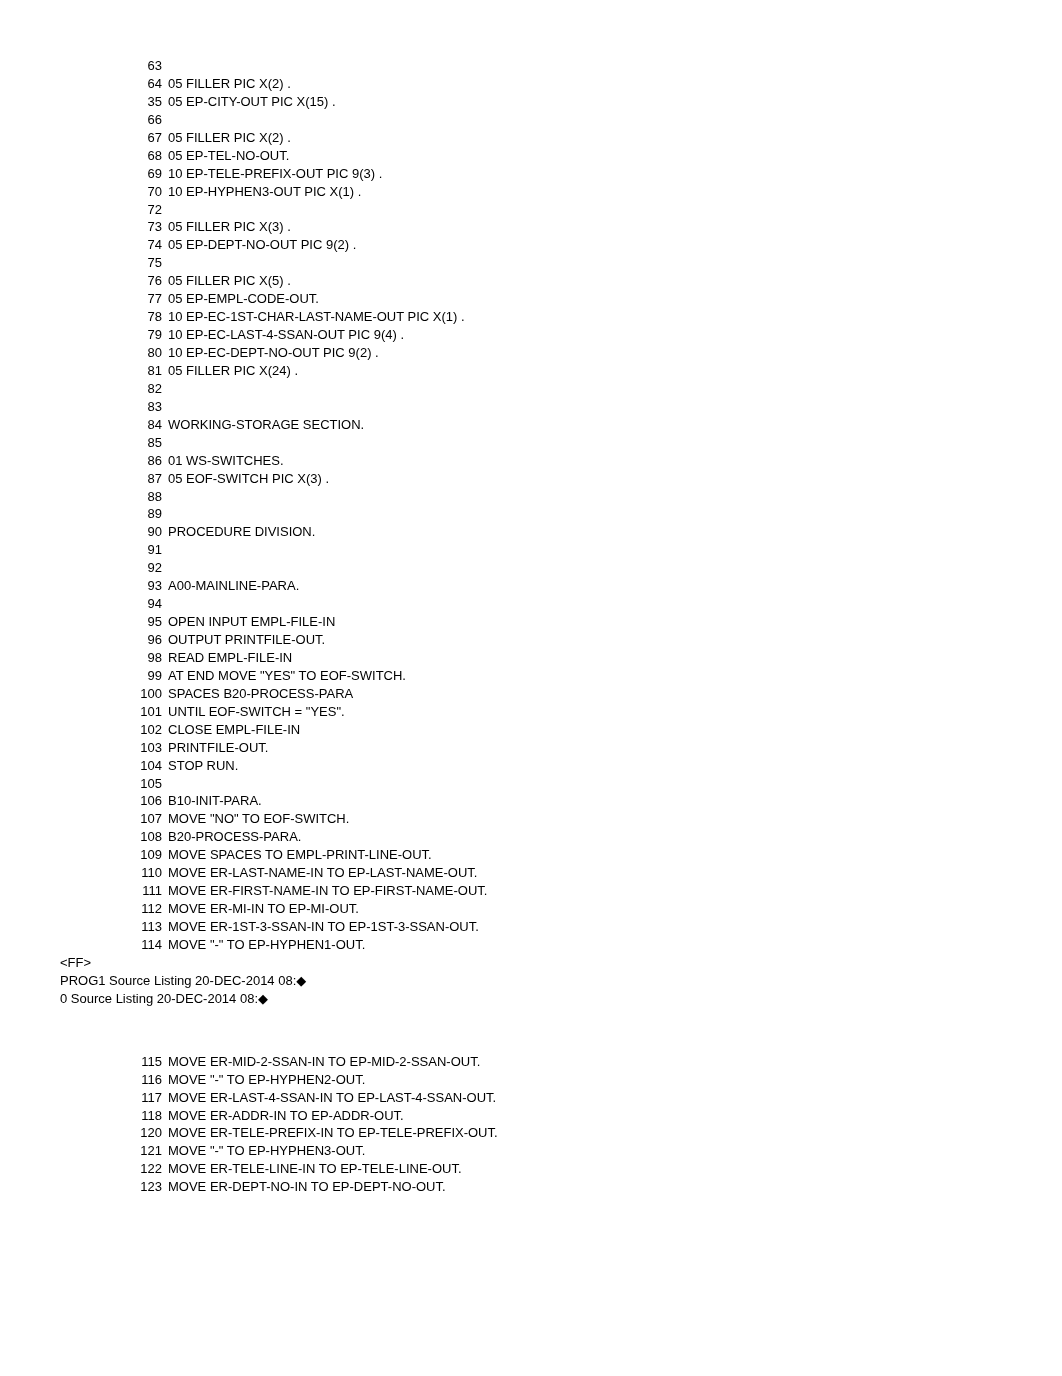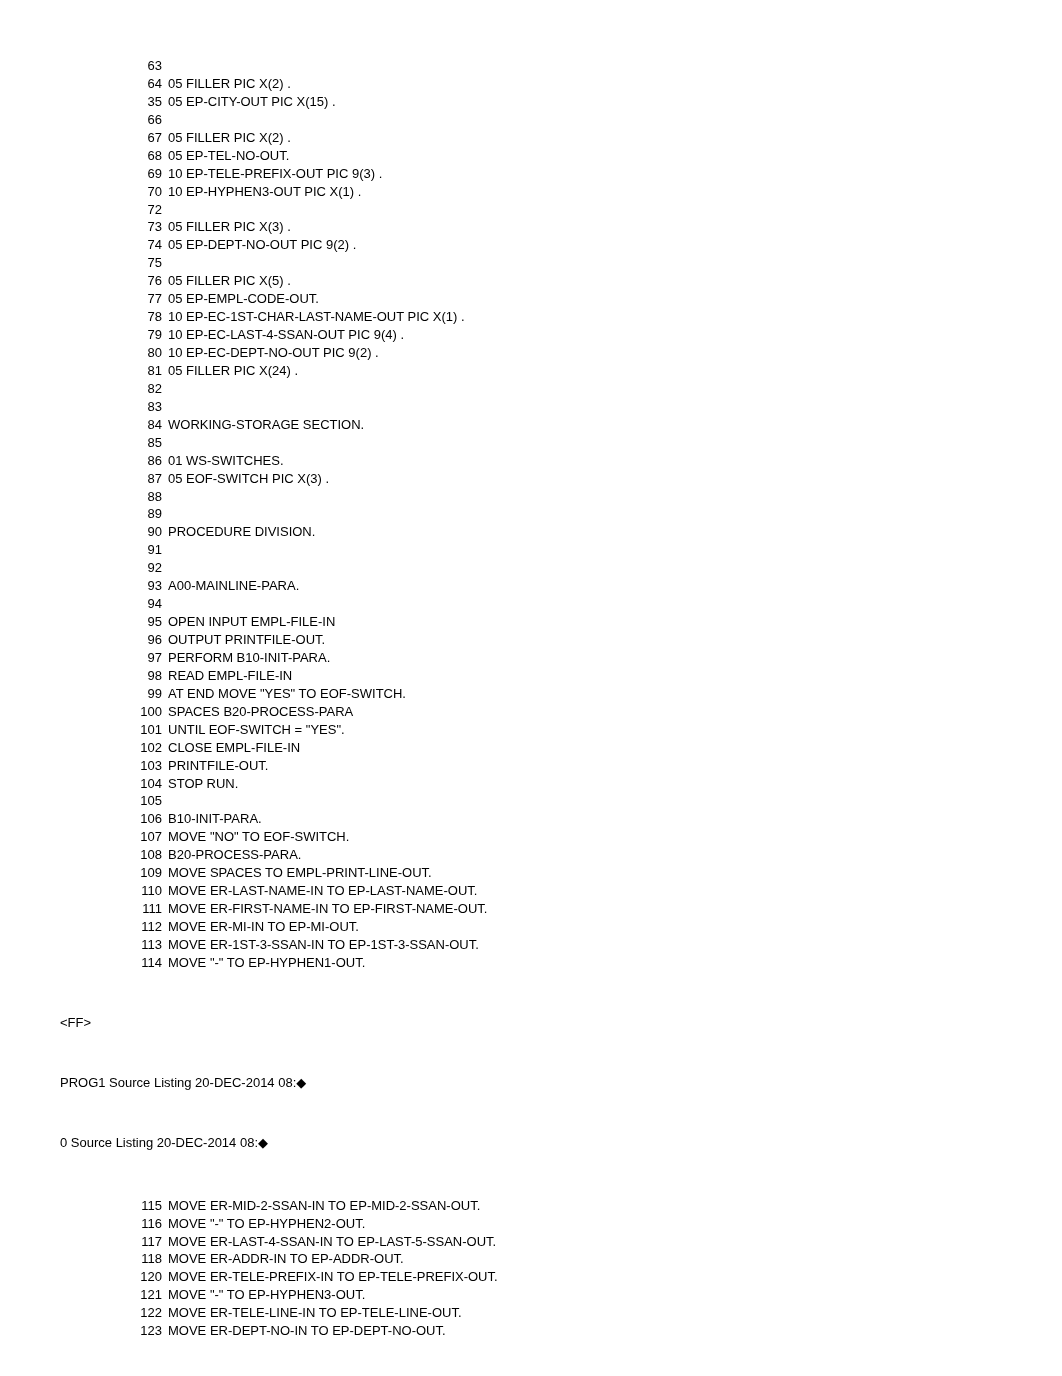--- a/index.html
+++ b/index.html
@@ -30,21 +30,20 @@
     display: inline-block;
     width: 38px;
     text-align: right;
     margin-right: 6px;
   }
   .txt {
     display: inline-block;
   }
   .ff-line, .header-line {
     padding-left: 0;
-    margin-top: 42px;
   }
 </style>
 </head>
 <body>
 
 <div class="page">
 
   <div class="code-block" id="block1">
       <div class="line"><span class="num">63</span><span class="txt"></span></div>
       <div class="line"><span class="num">64</span><span class="txt">05 FILLER PIC X(2) .</span></div>
@@ -72,21 +71,20 @@
       <div class="line"><span class="num">87</span><span class="txt">05 EOF-SWITCH PIC X(3) .</span></div>
       <div class="line"><span class="num">88</span><span class="txt"></span></div>
       <div class="line"><span class="num">89</span><span class="txt"></span></div>
       <div class="line"><span class="num">90</span><span class="txt">PROCEDURE DIVISION.</span></div>
       <div class="line"><span class="num">91</span><span class="txt"></span></div>
       <div class="line"><span class="num">92</span><span class="txt"></span></div>
       <div class="line"><span class="num">93</span><span class="txt">A00-MAINLINE-PARA.</span></div>
       <div class="line"><span class="num">94</span><span class="txt"></span></div>
       <div class="line"><span class="num">95</span><span class="txt">OPEN INPUT EMPL-FILE-IN</span></div>
       <div class="line"><span class="num">96</span><span class="txt">OUTPUT PRINTFILE-OUT.</span></div>
-      <div class="line"><span class="num">97</span><span class="txt">PERFORM B10-INIT-PARA.</span></div>
       <div class="line"><span class="num">98</span><span class="txt">READ EMPL-FILE-IN</span></div>
       <div class="line"><span class="num">99</span><span class="txt">AT END MOVE "YES" TO EOF-SWITCH.</span></div>
       <div class="line"><span class="num">100</span><span class="txt">SPACES B20-PROCESS-PARA</span></div>
       <div class="line"><span class="num">101</span><span class="txt">UNTIL EOF-SWITCH = "YES".</span></div>
       <div class="line"><span class="num">102</span><span class="txt">CLOSE EMPL-FILE-IN</span></div>
       <div class="line"><span class="num">103</span><span class="txt">PRINTFILE-OUT.</span></div>
       <div class="line"><span class="num">104</span><span class="txt">STOP RUN.</span></div>
       <div class="line"><span class="num">105</span><span class="txt"></span></div>
       <div class="line"><span class="num">106</span><span class="txt">B10-INIT-PARA.</span></div>
       <div class="line"><span class="num">107</span><span class="txt">MOVE "NO" TO EOF-SWITCH.</span></div>
@@ -101,21 +99,21 @@
 
   <div class="ff-line">&lt;FF&gt;</div>
   <div class="header-line"><span>PROG1 Source Listing 20-DEC-2014 08:◆</span></div>
   <div class="header-line"><span>0 Source Listing 20-DEC-2014 08:◆</span></div>
 
   <div style="height:18px"></div>
 
   <div class="code-block" id="block2">
       <div class="line"><span class="num">115</span><span class="txt">MOVE ER-MID-2-SSAN-IN TO EP-MID-2-SSAN-OUT.</span></div>
       <div class="line"><span class="num">116</span><span class="txt">MOVE "-" TO EP-HYPHEN2-OUT.</span></div>
-      <div class="line"><span class="num">117</span><span class="txt">MOVE ER-LAST-4-SSAN-IN TO EP-LAST-5-SSAN-OUT.</span></div>
+      <div class="line"><span class="num">117</span><span class="txt">MOVE ER-LAST-4-SSAN-IN TO EP-LAST-4-SSAN-OUT.</span></div>
       <div class="line"><span class="num">118</span><span class="txt">MOVE ER-ADDR-IN TO EP-ADDR-OUT.</span></div>
       <div class="line"><span class="num">120</span><span class="txt">MOVE ER-TELE-PREFIX-IN TO EP-TELE-PREFIX-OUT.</span></div>
       <div class="line"><span class="num">121</span><span class="txt">MOVE "-" TO EP-HYPHEN3-OUT.</span></div>
       <div class="line"><span class="num">122</span><span class="txt">MOVE ER-TELE-LINE-IN TO EP-TELE-LINE-OUT.</span></div>
       <div class="line"><span class="num">123</span><span class="txt">MOVE ER-DEPT-NO-IN TO EP-DEPT-NO-OUT.</span></div>
     </div>
 
 </div>
 
 </body></html>

